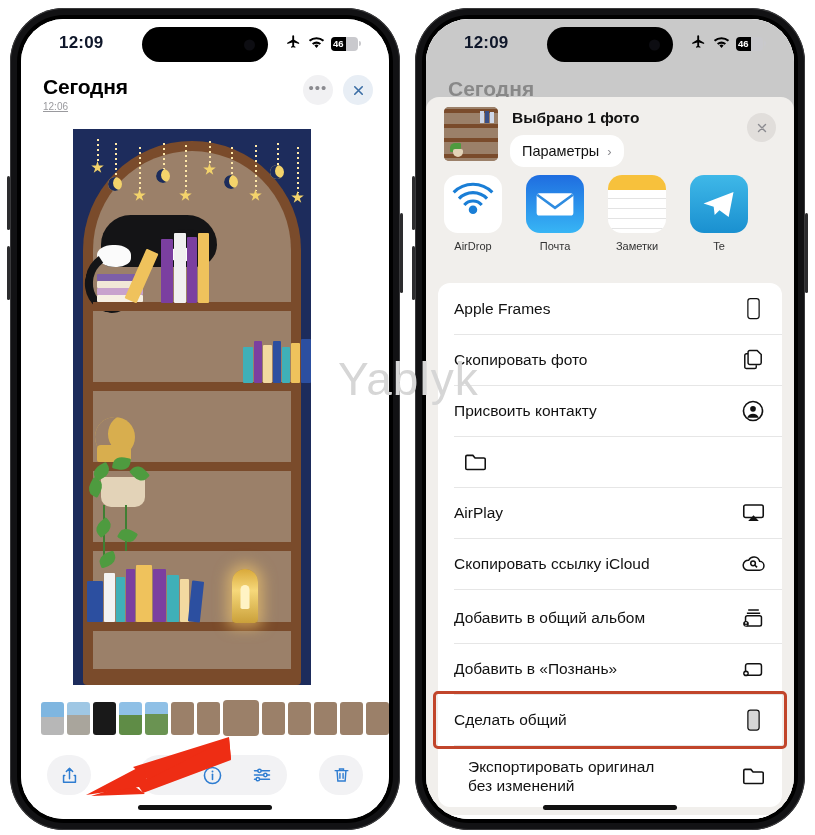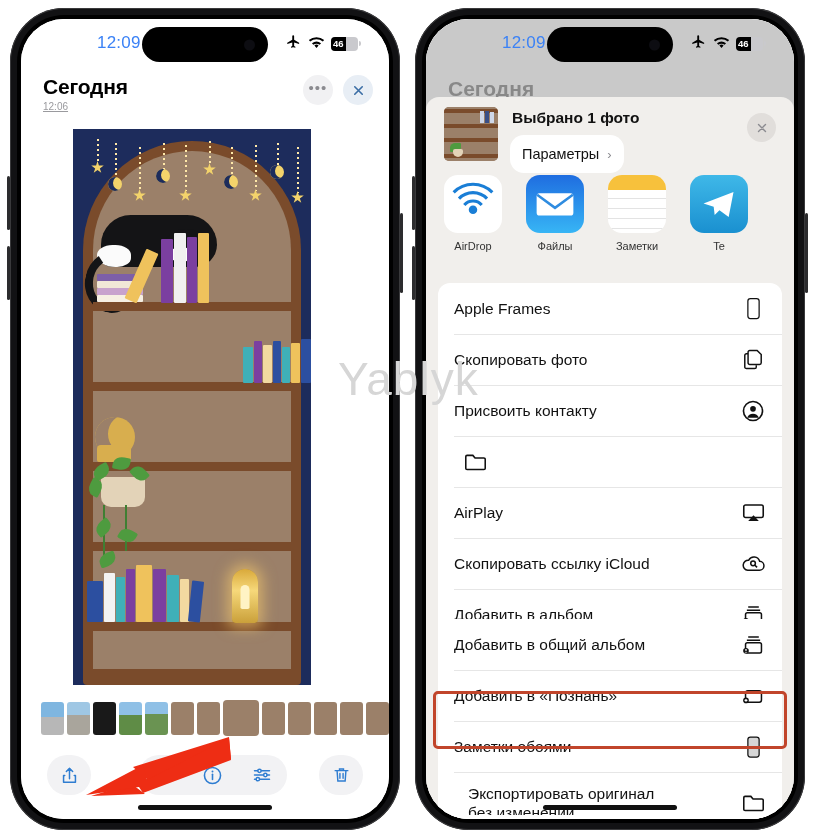--- a/index.html
+++ b/index.html
@@ -24,21 +24,21 @@
   .phone .bezel{position:absolute;inset:7px;border-radius:47px;background:#000;}
   .phone .screen{position:absolute;inset:11px;border-radius:43px;overflow:hidden;background:#fff;}
   .phone.left{left:10px;top:8px;width:390px;height:822px;}
   .phone.right{left:415px;top:8px;width:390px;height:822px;}
 
   
   .btn-side{position:absolute;background:#2c2c2e;border-radius:2px;}
 
   
   .statusbar{position:absolute;top:0;left:0;right:0;height:52px;z-index:8;}
-  .sb-time{position:absolute;left:38px;top:14px;font-size:17px;font-weight:400;color:#3b82f6;letter-spacing:.2px;margin-left:38px;}
+  .sb-time{position:absolute;left:38px;top:14px;font-size:17px;font-weight:700;color:#0f172a;letter-spacing:.2px;}
   .sb-right{position:absolute;right:28px;top:15px;display:flex;align-items:center;gap:6px;}
   .dyn-island{position:absolute;left:50%;transform:translateX(-50%);top:8px;
     width:126px;height:35px;border-radius:20px;background:#000;}
   .dyn-cam{position:absolute;right:13px;top:50%;transform:translateY(-50%);
     width:11px;height:11px;border-radius:50%;background:#0d0d12;}
   .ico-plane,.ico-wifi{display:block;}
   .batt{position:relative;width:27px;height:14px;border-radius:4px;background:#c9c9cd;display:flex;align-items:center;}
   .batt-fill{position:absolute;left:0;top:0;bottom:0;width:15px;border-radius:4px 0 0 4px;background:#000;}
   .batt-num{position:relative;z-index:2;font-size:9.5px;font-weight:700;color:#fff;margin-left:2px;line-height:1;}
   .batt-tip{width:2px;height:5px;background:#c9c9cd;border-radius:0 2px 2px 0;margin-left:1px;}
@@ -106,21 +106,21 @@
   .arrow{position:absolute;left:60px;top:714px;width:150px;height:72px;z-index:40;}
 
   
   .rv{position:absolute;inset:0;background:#fff;}
   .dim{position:absolute;inset:0;background:#c9c9c9;}
   .dim-title{position:absolute;left:22px;top:58px;font-size:21px;font-weight:700;color:#3a3a3a;opacity:.45;}
   .sheet{position:absolute;left:0;right:0;top:78px;bottom:0;background:#f1efec;border-radius:13px 13px 0 0;}
   .sheet-head{position:absolute;left:0;right:0;top:0;height:74px;}
   .sh-thumb{position:absolute;left:18px;top:10px;width:54px;height:54px;border-radius:5px;overflow:hidden;background:#9b8069;}
   .sh-title{position:absolute;left:86px;top:12px;font-size:15.5px;font-weight:700;color:#111;}
-  .sh-param{position:absolute;left:84px;top:38px;height:38px;padding:0 12px;border-radius:14px;background:#fff;
+  .sh-param{position:absolute;left:84px;top:38px;height:32px;padding:0 12px;border-radius:14px;background:#fff;
             display:flex;align-items:center;gap:8px;font-size:14.5px;color:#111;}
   .sh-close{position:absolute;right:18px;top:16px;width:29px;height:29px;border-radius:50%;background:#e1dedb;
             display:flex;align-items:center;justify-content:center;}
   .apps{position:absolute;left:0;right:0;top:78px;height:96px;display:flex;align-items:flex-start;padding-left:18px;gap:24px;}
   .app{width:58px;flex:0 0 auto;text-align:center;}
   .app-ic{width:58px;height:58px;border-radius:14px;overflow:hidden;position:relative;}
   .app-lb{margin-top:7px;font-size:11px;color:#333;white-space:nowrap;overflow:hidden;}
   .group{position:absolute;left:12px;right:12px;background:#fff;border-radius:12px;overflow:hidden;}
   .row{position:relative;height:51px;display:flex;align-items:center;padding:0 16px;}
   .row+.row::before{content:"";position:absolute;left:16px;right:0;top:0;height:1px;background:#e6e6e6;}
@@ -417,21 +417,21 @@
               </div>
               <div class="app-lb">AirDrop</div>
             </div>
             <div class="app">
               <div class="app-ic" style="background:linear-gradient(#1f6de0,#37b5f5);">
                 <svg viewBox="0 0 60 60" width="58" height="58">
                     <rect x="11" y="19" width="38" height="23" rx="3" fill="#fff"></rect>
                     <path d="M11.5 20.5 30 34l18.5-13.5" fill="none" stroke="#2f8ce0" stroke-width="2.6"></path>
                   </svg>
               </div>
-              <div class="app-lb">Файлы</div>
+              <div class="app-lb">Почта</div>
             </div>
             <div class="app">
               <div class="app-ic" style="background:#fff;">
                 <div style="height:15px;background:#f7c13c;"></div>
                 <div style="height:8px;border-bottom:1.5px solid #e3e3e3;"></div>
                 <div style="height:9px;border-bottom:1.5px solid #e3e3e3;"></div>
                 <div style="height:9px;border-bottom:1.5px solid #e3e3e3;"></div>
                 <div style="height:9px;border-bottom:1.5px solid #e3e3e3;"></div>
               </div>
               <div class="app-lb">Заметки</div>
@@ -506,21 +506,21 @@
                 <svg width="23" height="22" viewBox="0 0 26 24" fill="none" stroke="#111" stroke-width="1.7">
                     <path d="M7 3h12M5.5 6.5h15"></path>
                     <rect x="4" y="9.5" width="18" height="11.5" rx="2"></rect>
                     <circle cx="4.5" cy="18.5" r="3.2" fill="#111" stroke="none"></circle>
                     <path d="M4.5 16.9v3.2M2.9 18.5h3.2" stroke="#fff" stroke-width="1.3"></path>
                   </svg>
               </span>
             </div>
           </div>
 
-          <div class="group" style="top:522px;">
+          <div class="group" style="top:495px;">
             <div class="row">
               <span class="row-lb">Добавить в общий альбом</span>
               <span class="row-ic">
                 <svg width="23" height="22" viewBox="0 0 26 24" fill="none" stroke="#111" stroke-width="1.7">
                     <path d="M7 3h12M5.5 6.5h15"></path>
                     <rect x="4" y="9.5" width="18" height="11.5" rx="2"></rect>
                     <circle cx="4.5" cy="18.5" r="3.2" fill="#111" stroke="none"></circle>
                     <circle cx="4.5" cy="17.6" r="1" fill="#fff" stroke="none"></circle>
                     <path d="M2.8 20.6a2 2 0 0 1 3.4 0" fill="#fff" stroke="none"></path>
                   </svg>
@@ -530,21 +530,21 @@
               <span class="row-lb">Добавить в «Познань»</span>
               <span class="row-ic">
                 <svg width="23" height="20" viewBox="0 0 26 22" fill="none" stroke="#111" stroke-width="1.7">
                     <rect x="4" y="5" width="18" height="13" rx="2.5"></rect>
                     <circle cx="4.5" cy="16" r="3.2" fill="#111" stroke="none"></circle>
                     <path d="M4.5 14.4v3.2M2.9 16h3.2" stroke="#fff" stroke-width="1.3"></path>
                   </svg>
               </span>
             </div>
             <div class="row">
-              <span class="row-lb">Заметки обоями</span>
+              <span class="row-lb">Сделать общий</span>
               <span class="row-ic">
                 <svg width="15" height="24" viewBox="0 0 24 36">
                     <rect x="3" y="2" width="18" height="32" rx="4" fill="#d6d6d6" stroke="#111" stroke-width="2"></rect>
                   </svg>
               </span>
             </div>
             <div class="row" style="height:62px;">
               <span class="row-lb" style="white-space:pre-line;margin-left:14px;">Экспортировать оригинал
 без изменений</span>
               <span class="row-ic">

